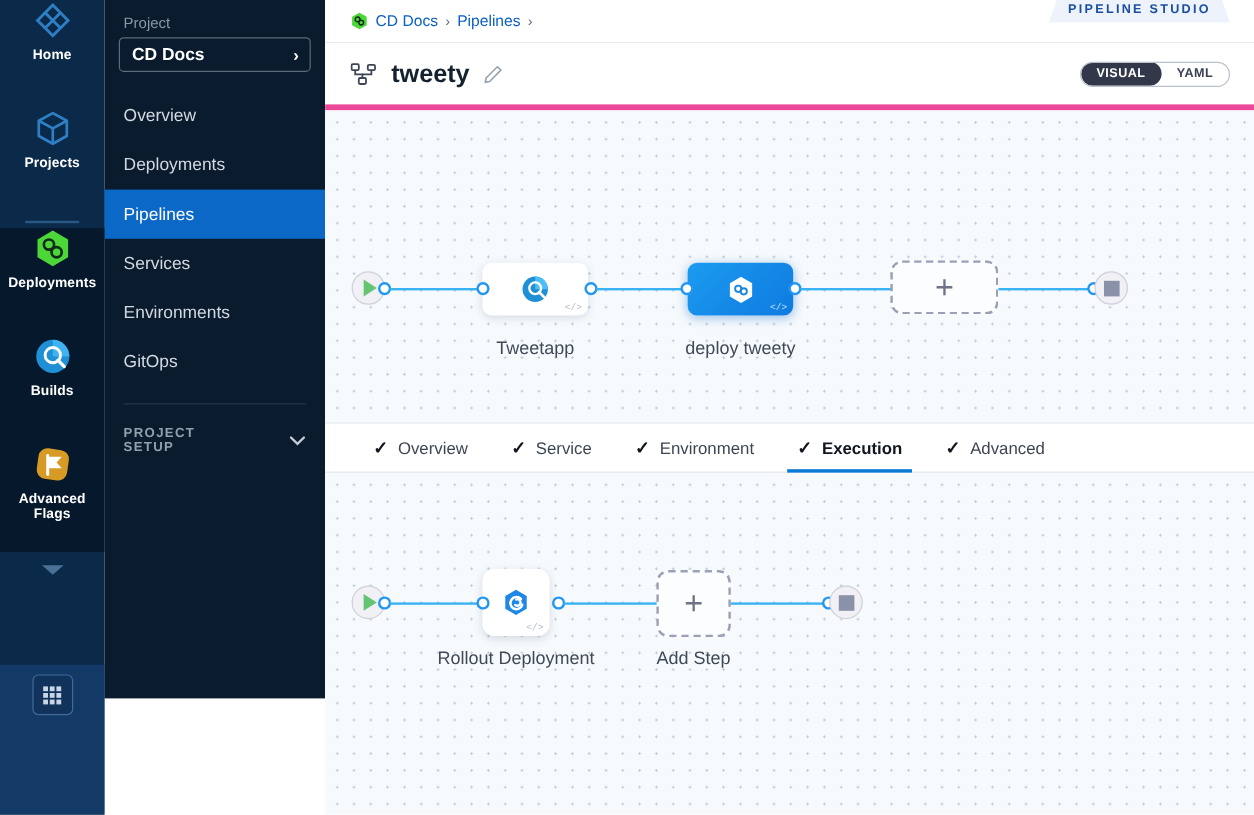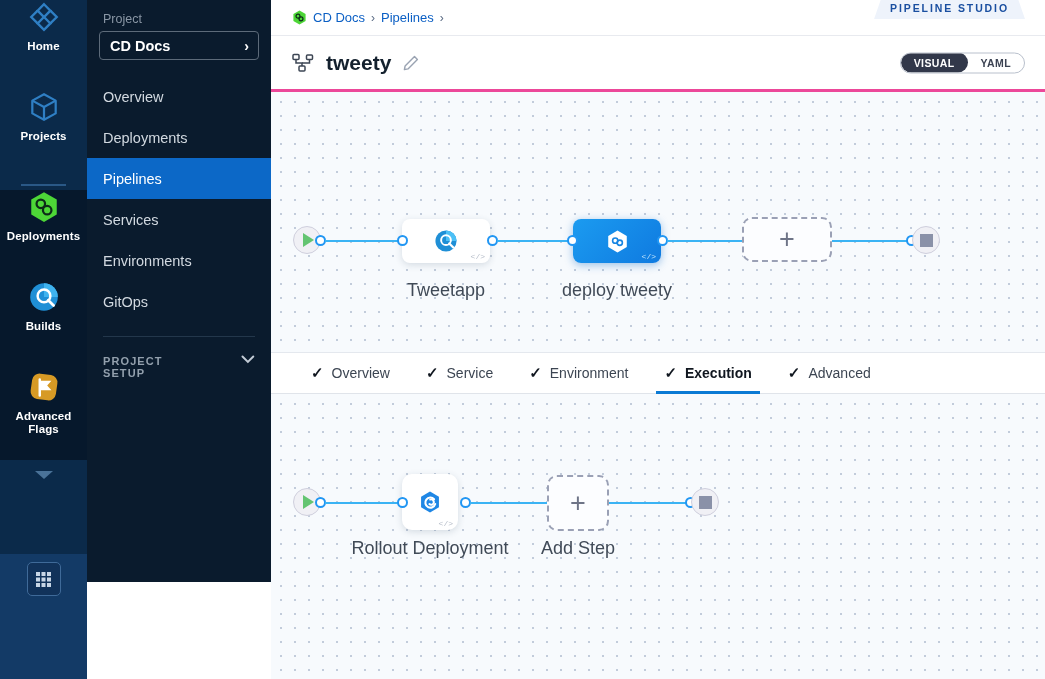--- a/index.html
+++ b/index.html
@@ -56,21 +56,21 @@
   }
   .sb-project-name { color: #ffffff; font-size: 14.5px; font-weight: bold; }
   .sb-chev { color: #ffffff; font-size: 14px; font-weight: bold; }
   .sb-item {
     height: 41px; display: flex; align-items: center;
     padding-left: 16px; color: #d2d9e0; font-size: 14.5px; cursor: pointer;
   }
   .sb-item.active { background: #0c68c7; color: #ffffff; }
   .sb-rule { height:1px; background:#23374b; margin: 14px 16px 0 16px; }
   .sb-setup {
-    display:flex; justify-content:flex-start; gap: 34px;
+    display:flex; align-items:center; justify-content:flex-start; gap: 34px;
     padding: 18px 16px 0 16px; cursor:pointer;
   }
   .sb-setup-label { color:#93a0ad; font-size:11px; font-weight:bold; letter-spacing:1.1px; }
 
   
   .main { flex: 1 1 auto; height: 679px; display: flex; flex-direction: column;
           background:#ffffff; position: relative; }
 
   .breadcrumb-bar {
     height: 36px; display:flex; align-items:center; padding-left: 21px; gap: 6px;
@@ -82,21 +82,21 @@
   .studio-badge {
     position: absolute; right: 20px; top: -4px;
     background: #eef3fb;
     color: #1a4fa0; font-size: 10.5px; font-weight: bold; letter-spacing: 1.9px;
     padding: 6px 16px 5px 16px;
     clip-path: polygon(8px 0, calc(100% - 8px) 0, 100% 100%, 0 100%);
   }
 
   .title-bar {
     height: 56px; display:flex; align-items:center; padding-left: 21px;
-    border-bottom: 3px solid #ec4899; background:#fff; position:relative;
+    border-bottom: 5px solid #ec4899; background:#fff; position:relative;
   }
   .pl-title { font-size: 21px; font-weight: bold; color:#14212e; margin-left: 12px; }
   .pencil { margin-left: 12px; cursor:pointer; }
 
   .toggle {
     position:absolute; right: 20px; top: 50%; transform: translateY(-50%);
     display:flex; align-items:center; border:1px solid #b9c0cc;
     border-radius: 12px; height: 21px; overflow:hidden; background:#fff;
   }
   .tg {
@@ -154,21 +154,21 @@
     background:#fff; box-shadow: 0 2px 7px rgba(40,60,90,.16);
     display:flex; align-items:center; justify-content:center;
   }
   .stage-node.sel { background: linear-gradient(135deg,#1b9bf0,#0f7ae0); box-shadow: 0 2px 9px rgba(20,110,200,.42); }
   .code-tag {
     position:absolute; right:5px; bottom:2px; font-size:8px; color:#b5bcc8;
     font-family:"Liberation Mono", monospace;
   }
   .code-tag.w { color:#bfe2fb; }
   .node-caption {
-    position:absolute; text-align:center; font-size:18px; color:#404a57;
+    position:absolute; text-align:center; font-size:15px; color:#404a57;
     width: 170px; line-height: 21px;
   }
   .dashed-node {
     position:absolute; border:2px dashed #9aa0b5; border-radius:10px;
     background:#fcfdff; display:flex; align-items:center; justify-content:center;
     cursor:pointer;
   }
   .plus { font-size: 27px; color:#6e7487; line-height:1; font-weight: 300; }
   .step-node {
     position:absolute; width:56px; height:56px; border-radius:10px; background:#fff;

